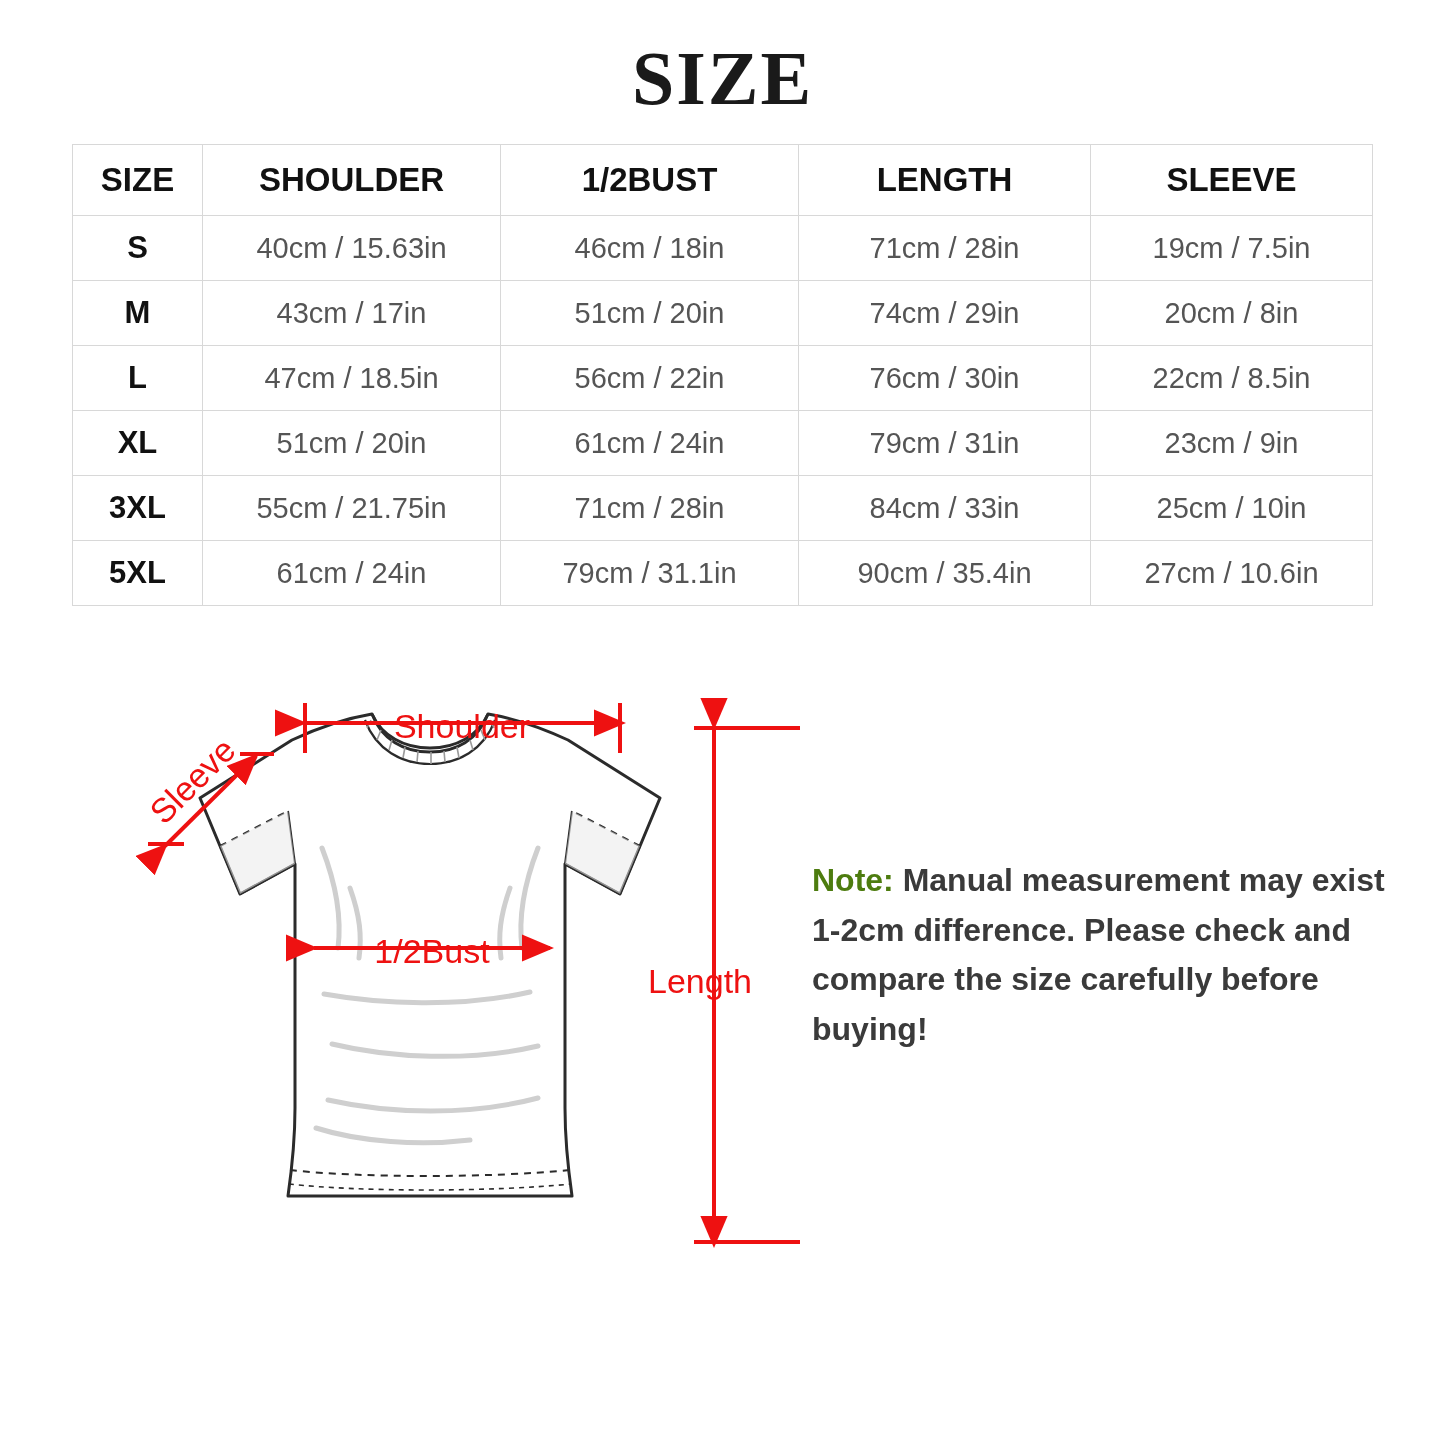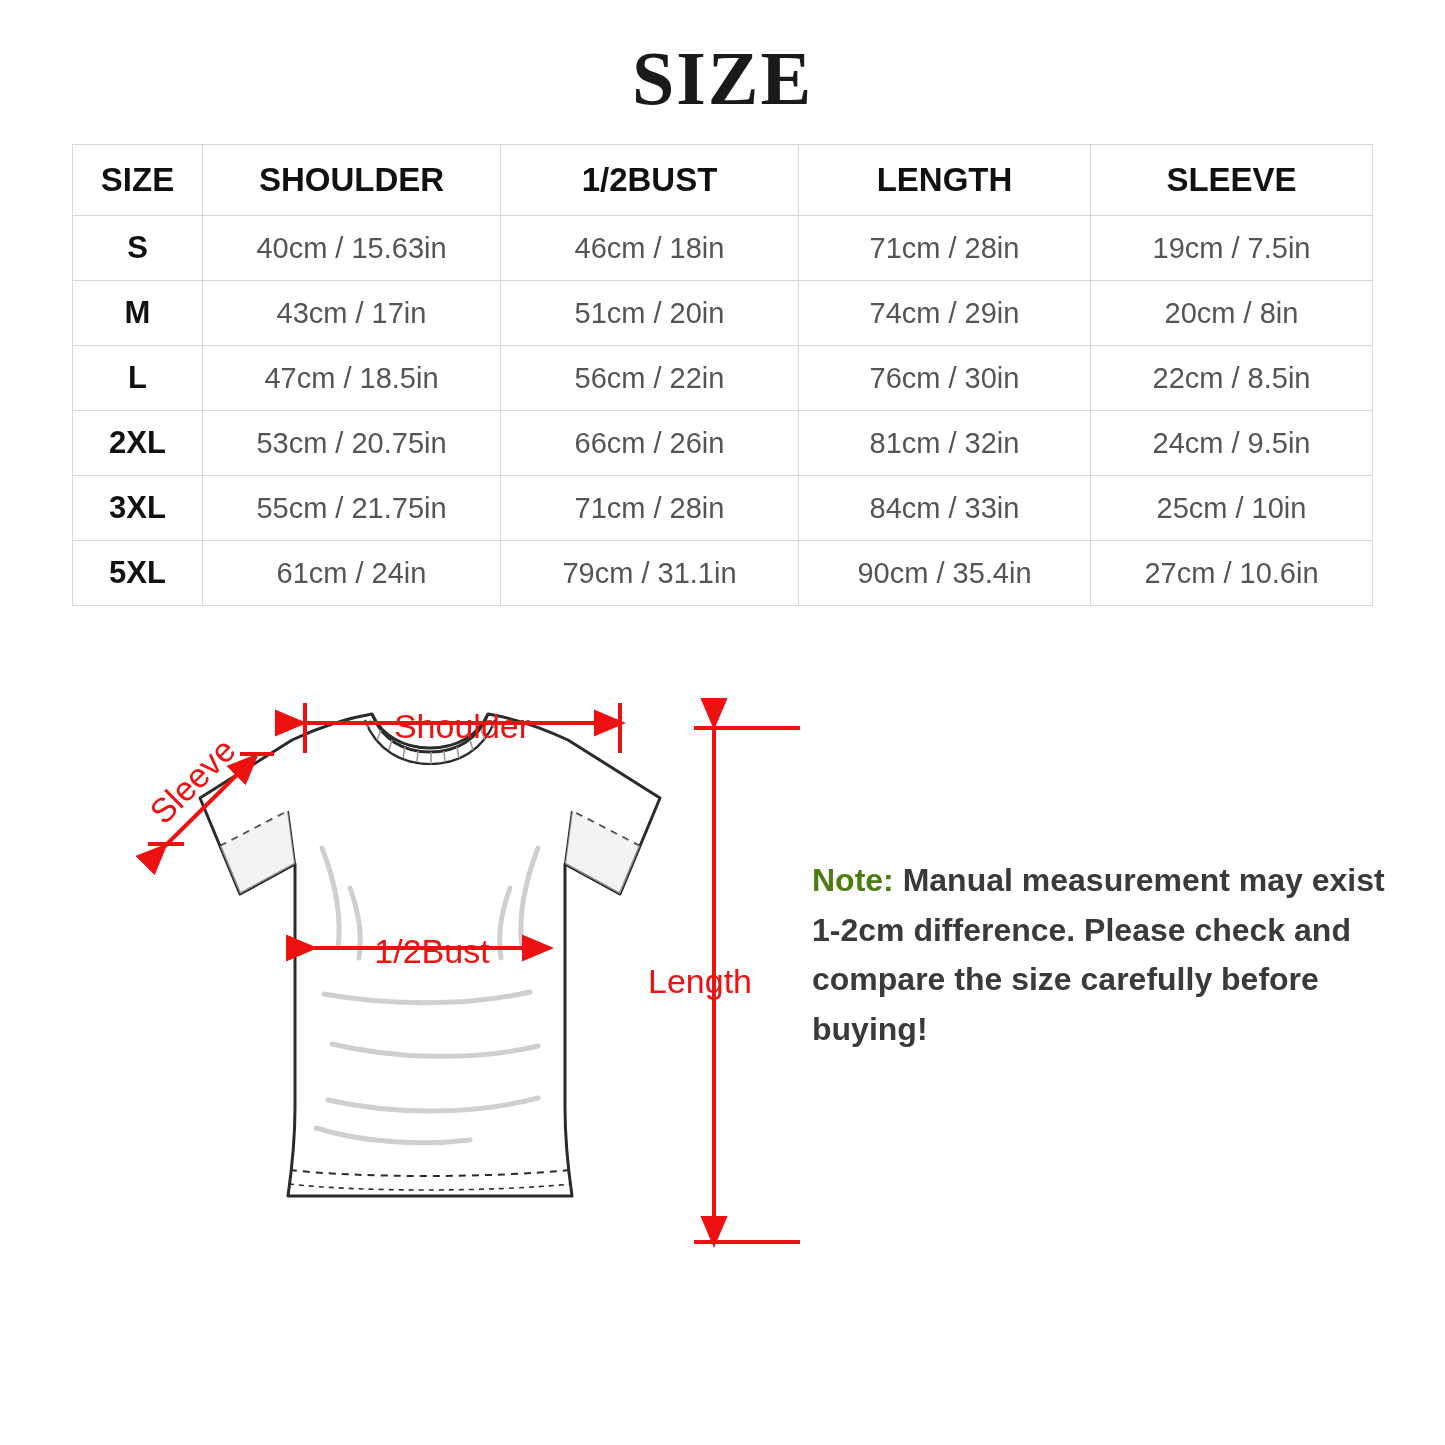--- a/index.html
+++ b/index.html
@@ -128,25 +128,25 @@
         <td class="val">20cm / 8in</td>
       </tr>
       <tr>
         <td class="size-col">L</td>
         <td class="val">47cm / 18.5in</td>
         <td class="val">56cm / 22in</td>
         <td class="val">76cm / 30in</td>
         <td class="val">22cm / 8.5in</td>
       </tr>
       <tr>
-        <td class="size-col">2XL</td>
-        <td class="val">53cm / 20.75in</td>
-        <td class="val">66cm / 26in</td>
-        <td class="val">81cm / 32in</td>
-        <td class="val">24cm / 9.5in</td>
+        <td class="size-col">XL</td>
+        <td class="val">51cm / 20in</td>
+        <td class="val">61cm / 24in</td>
+        <td class="val">79cm / 31in</td>
+        <td class="val">23cm / 9in</td>
       </tr>
       <tr>
         <td class="size-col">3XL</td>
         <td class="val">55cm / 21.75in</td>
         <td class="val">71cm / 28in</td>
         <td class="val">84cm / 33in</td>
         <td class="val">25cm / 10in</td>
       </tr>
       <tr>
         <td class="size-col">5XL</td>

